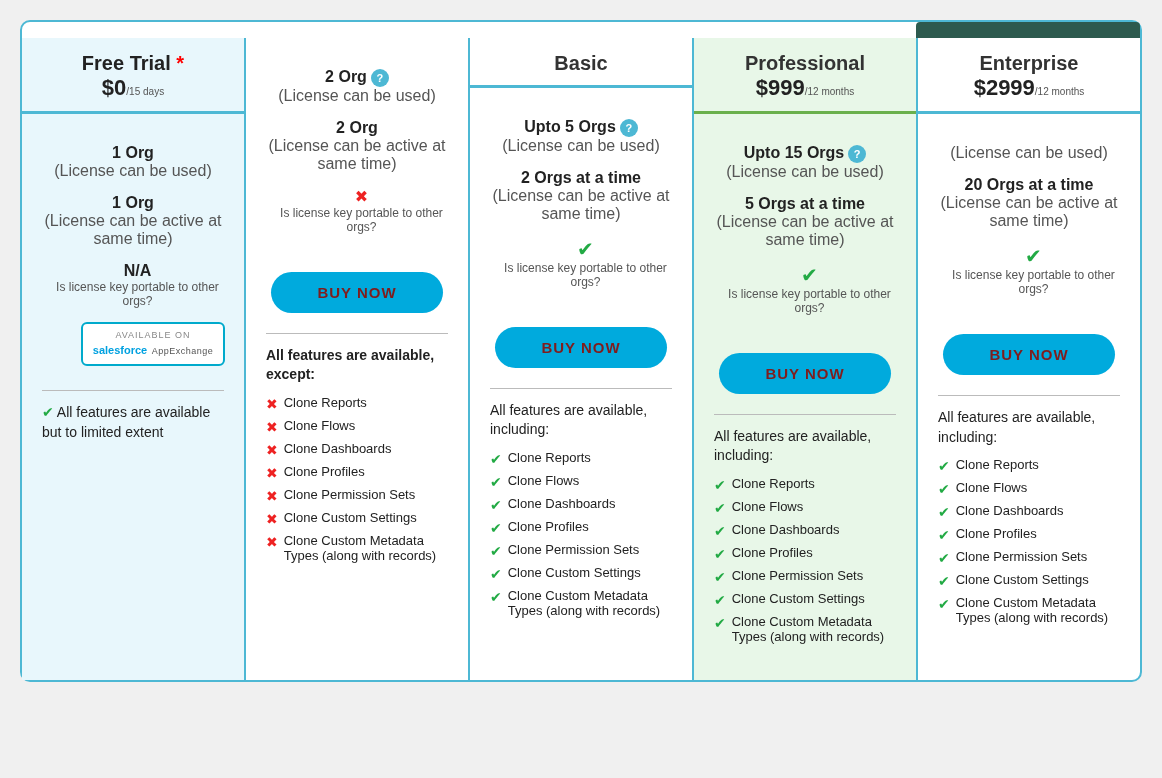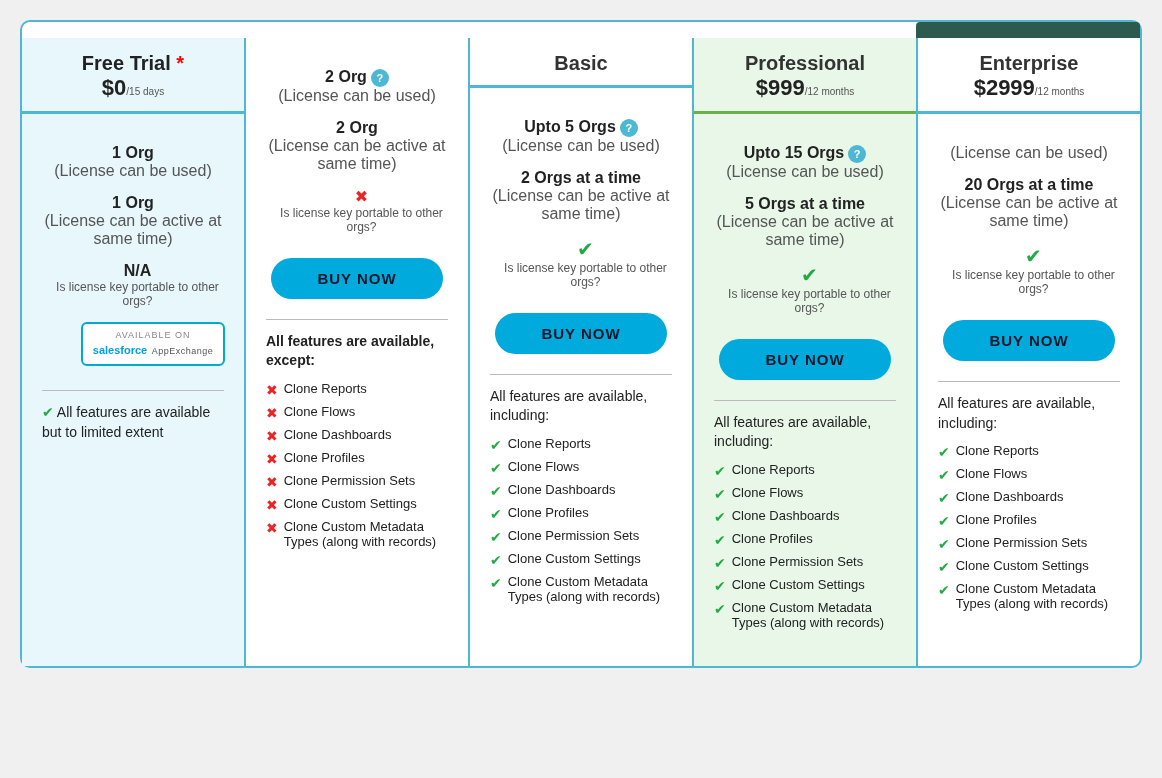--- a/index.html
+++ b/index.html
@@ -152,30 +152,30 @@
     }
     .salesforce-badge .appexchange {
       font-size: 9px;
       color: #555;
       letter-spacing: 0.5px;
       text-align: center;
     }
 
     .buy-btn {
       background: #00aadd;
-      color: #0f172a;
+      color: #7f1d1d;
       border: none;
       border-radius: 25px;
       font-size: 15px;
       font-weight: bold;
       letter-spacing: 1px;
       padding: 12px 0;
       width: 85%;
       cursor: pointer;
-      margin: 10px auto 10px;
+      margin: 24px auto 10px;
       display: block;
       text-transform: uppercase;
     }
 
     .features-divider {
       width: 90%;
       border: none;
       border-top: 1px solid #bbb;
       margin: 10px auto 12px;
     }

